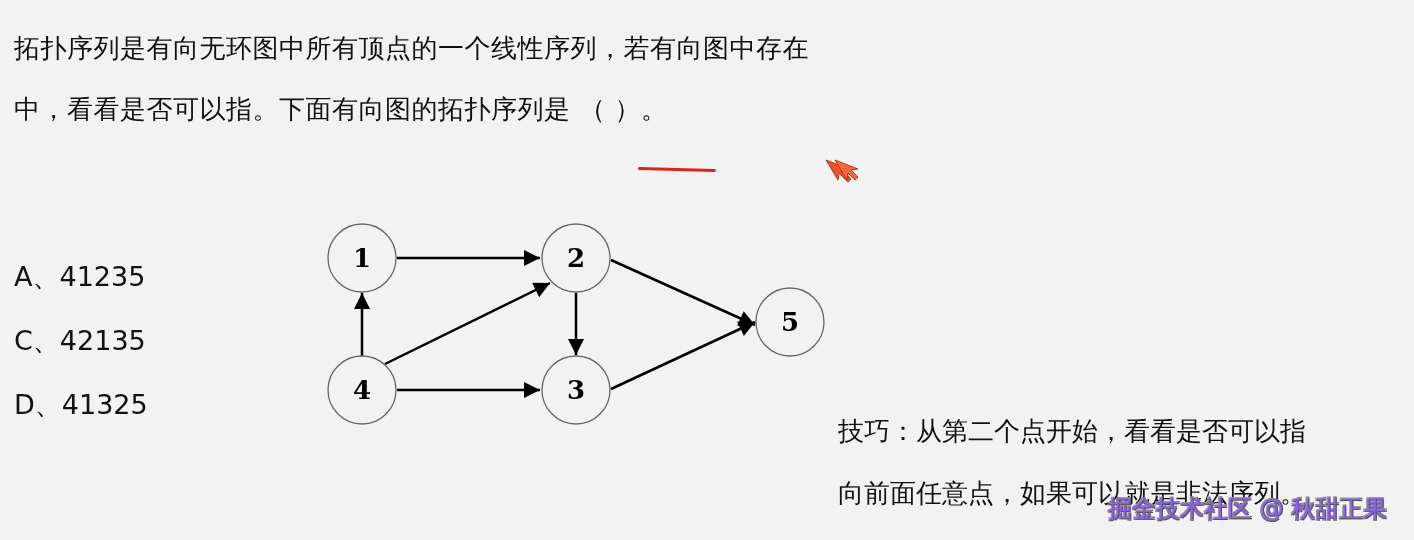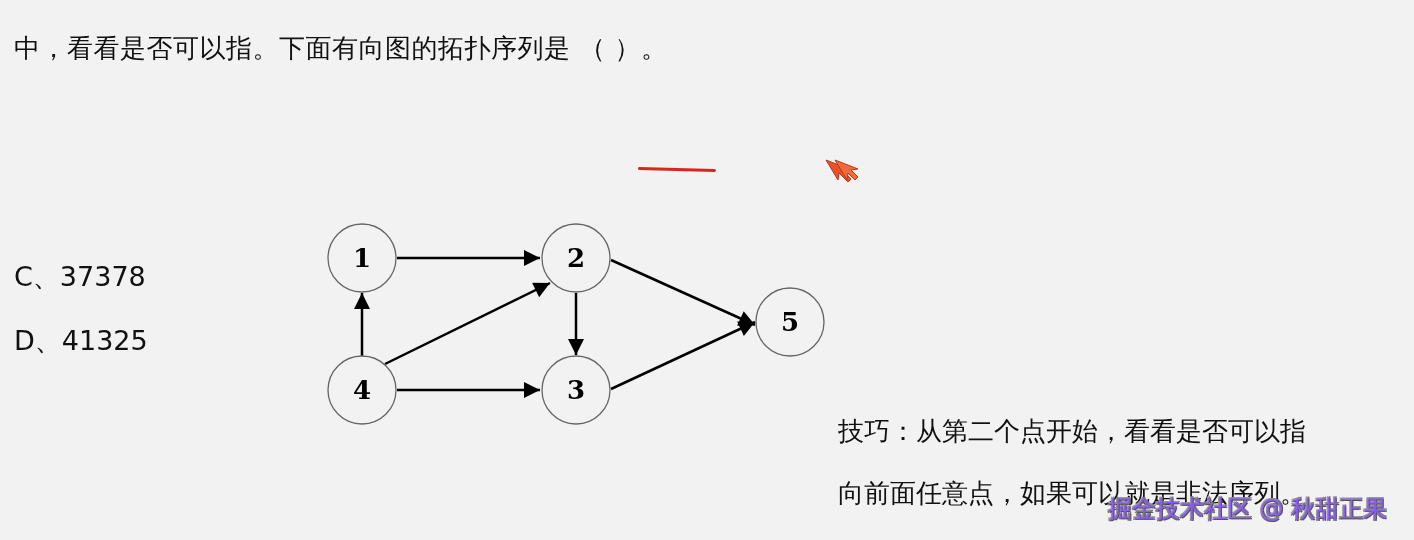--- a/index.html
+++ b/index.html
@@ -37,31 +37,33 @@
   .watermark {
     position: absolute; left: 1108px; top: 493px;
     font-size: 24px; color: #8b5cf6; white-space: nowrap;
     text-shadow: 1px 1px 0 #555, -1px -1px 0 #999, 1px -1px 0 #777, -1px 1px 0 #777;
   }
 </style>
 </head>
 <body>
 
 <div class="question">
+  <span class="line">拓扑序列是有向无环图中所有顶点的一个线性序列，若有向图中存在</span>
   <span class="line"><span>中，看看是否可以指。下面有向图的拓扑序列是</span> <span class="blank">（ ）</span><span>。</span></span>
 </div>
 <div class="underline"></div>
 
 <svg class="cursor" viewBox="0 0 36 28">
   <path d="M2 2 L14 22 L15 15 L24 24 L27 21 L18 12 L25 11 Z" fill="#e8512a" stroke="#b8391c" stroke-width="1"></path>
   <path d="M11 2 L23 22 L24 15 L31 22 L34 19 L27 12 L34 11 Z" fill="#f06a3c" stroke="#b8391c" stroke-width="1"></path>
 </svg>
 
 <ul class="options">
-  <li><span>C、</span><span>37378</span></li>
+  <li><span>A、</span><span>41235</span></li>
+  <li><span>C、</span><span>42135</span></li>
   <li><span>D、</span><span>41325</span></li>
 </ul>
 
 <svg class="graph" width="1414" height="540">
   <defs>
     <marker id="arrow" viewBox="0 0 10 10" refX="10" refY="5" markerWidth="9" markerHeight="9" markerUnits="userSpaceOnUse" orient="auto">
       <path d="M0,0 L10,5 L0,10 Z" fill="#000"></path>
     </marker>
     <marker id="arrowL" viewBox="0 0 10 10" refX="10" refY="5" markerWidth="22" markerHeight="16" markerUnits="userSpaceOnUse" orient="auto">
       <path d="M0,0 L10,5 L0,10 Z" fill="#000"></path>

